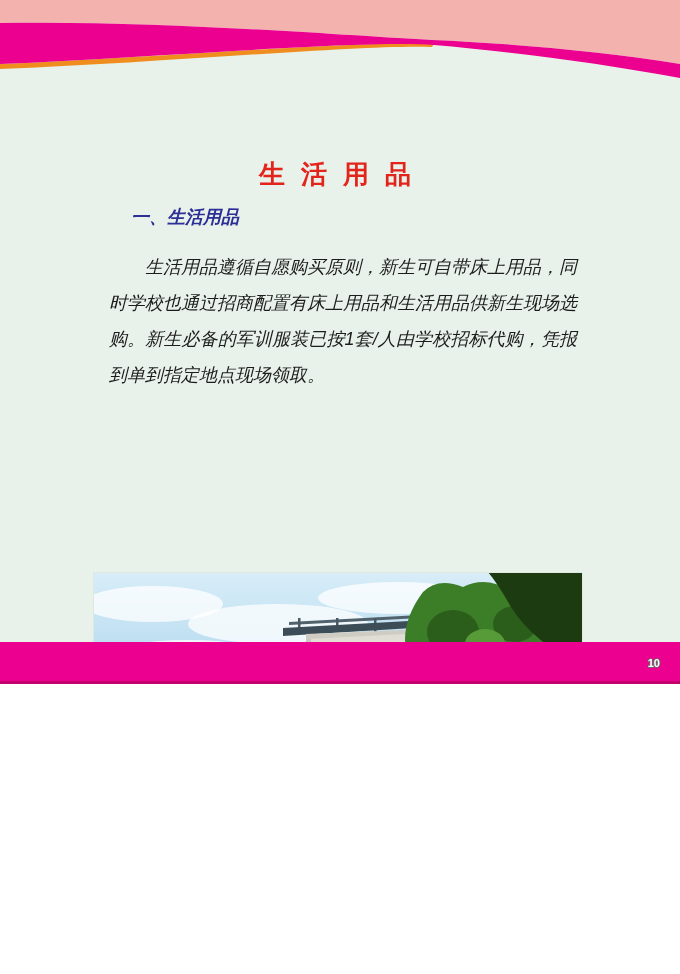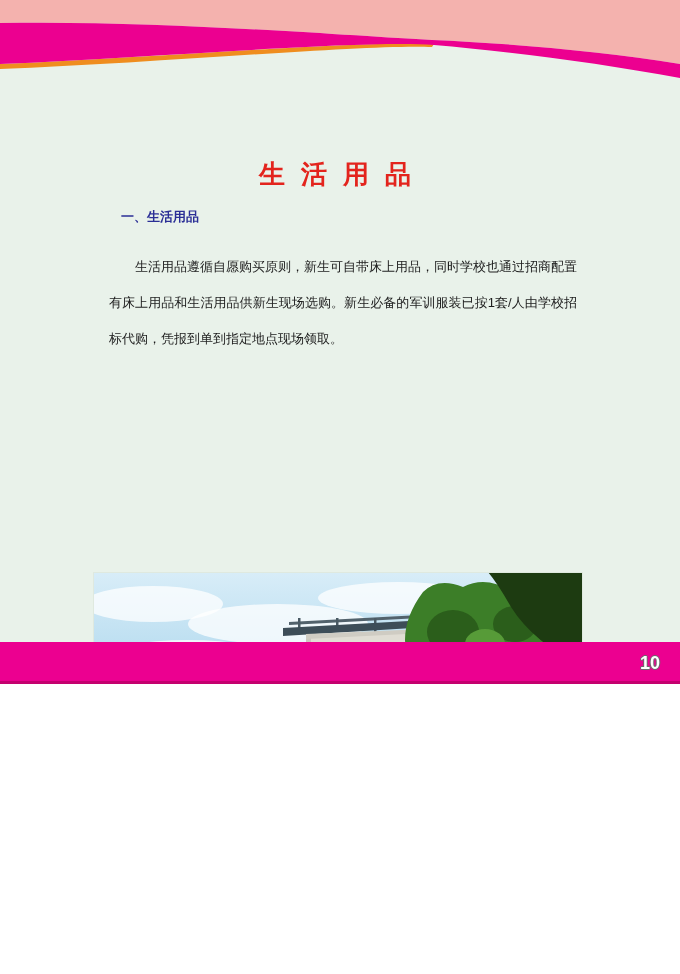--- a/index.html
+++ b/index.html
@@ -9,40 +9,40 @@
     background:#e9f2ea;
   }
   .header-svg{position:absolute;top:0;left:0;display:block;}
   .page-title{
     position:absolute;top:160px;left:95px;width:496px;
     text-align:center;font-size:26px;font-weight:bold;color:#e3241d;
     letter-spacing:16px;white-space:nowrap;line-height:1.1;
   }
   .content{
     position:absolute;top:199px;left:95px;width:496px;
-    font-size:13px;line-height:36px;color:#1c1c1c;text-align:justify;
+    font-size:18px;line-height:36px;color:#1c1c1c;text-align:justify;font-style:italic;
   }
   .section-heading{color:#2b2f96;font-weight:bold;text-indent:2em;}
   .content p{margin:14px;text-indent:2em;}
   .photo-frame{
     position:absolute;left:93px;top:572px;width:490px;height:285px;
   }
   .photo-frame svg{display:block;}
   .footer-bar{
     position:absolute;left:0;bottom:0;width:680px;height:42px;
     background:#ec0090;box-sizing:border-box;
     display:flex;align-items:center;justify-content:flex-end;
     padding-right:20px;
   }
   .footer-bar::after{
     content:"";position:absolute;left:0;bottom:0;width:100%;height:3px;
     background:#c4006f;
   }
   .page-number{
-    color:#ffffff;font-weight:bold;font-size:18px;line-height:1;
+    color:#ffffff;font-weight:bold;font-size:11px;line-height:1;
     text-shadow:-1px 0 0 #6a6a6a,1px 0 0 #6a6a6a,0 -1px 0 #6a6a6a,0 1px 0 #6a6a6a;
   }
 </style>
 </head>
 <body>
 
 <div class="page">
 
   <svg class="header-svg" width="680" height="100" viewBox="0 0 680 100" aria-hidden="true">
     <path d="M0,0 H680 V64 C600,51 505,43 432,40 C350,36 160,20 0,23 Z" fill="#f4b2ae"></path>

